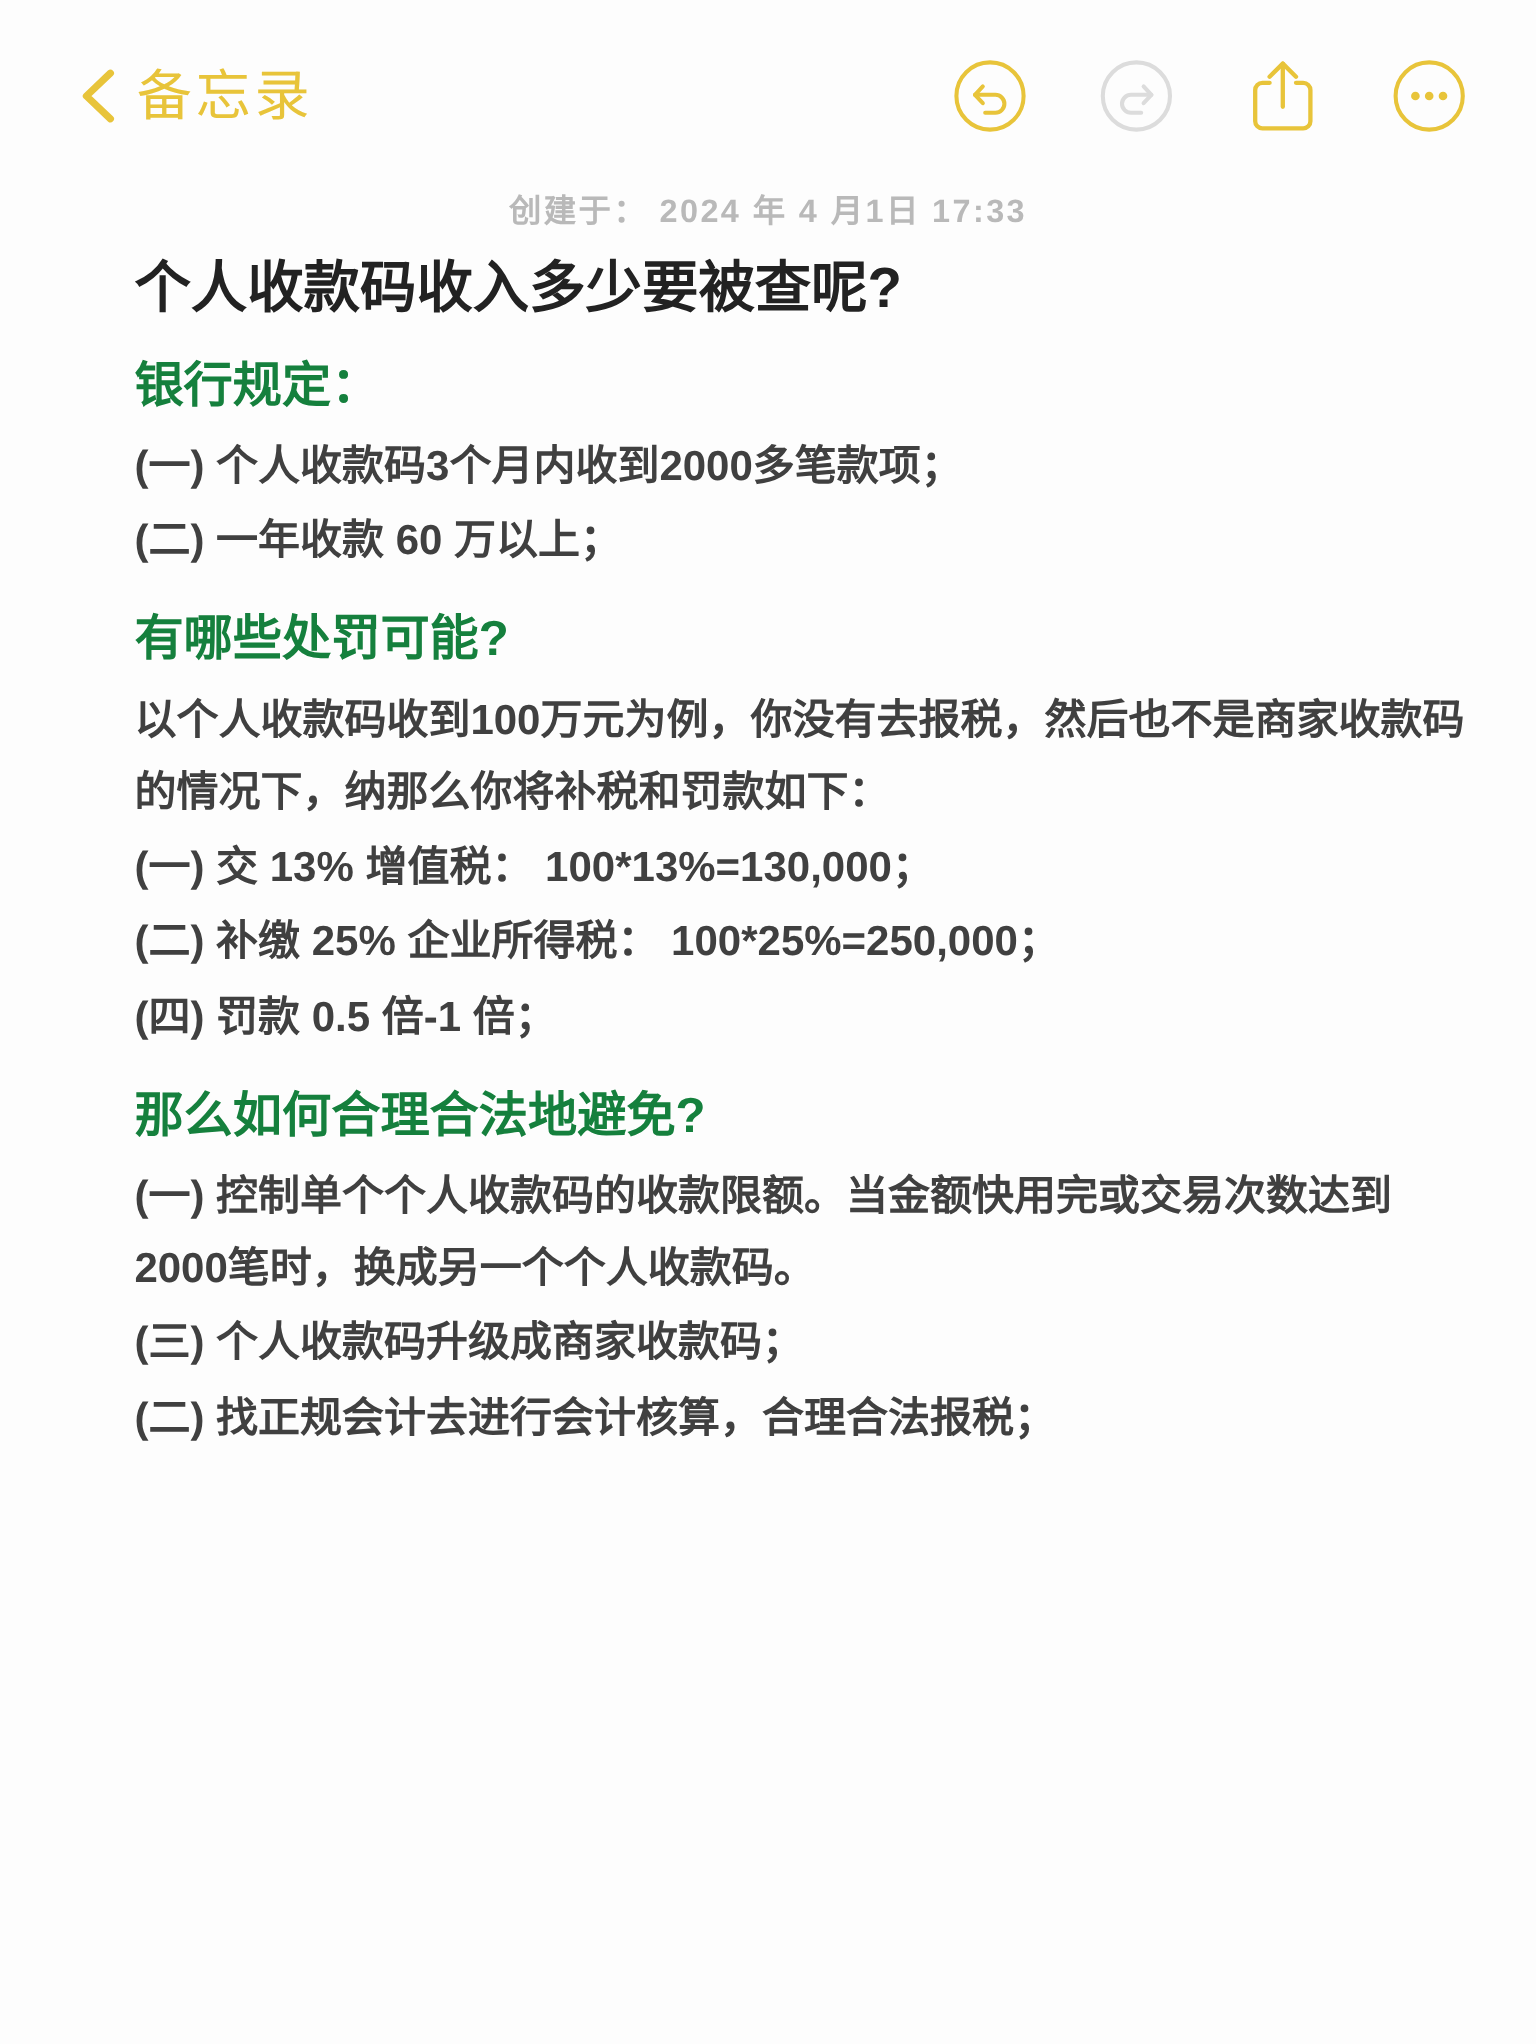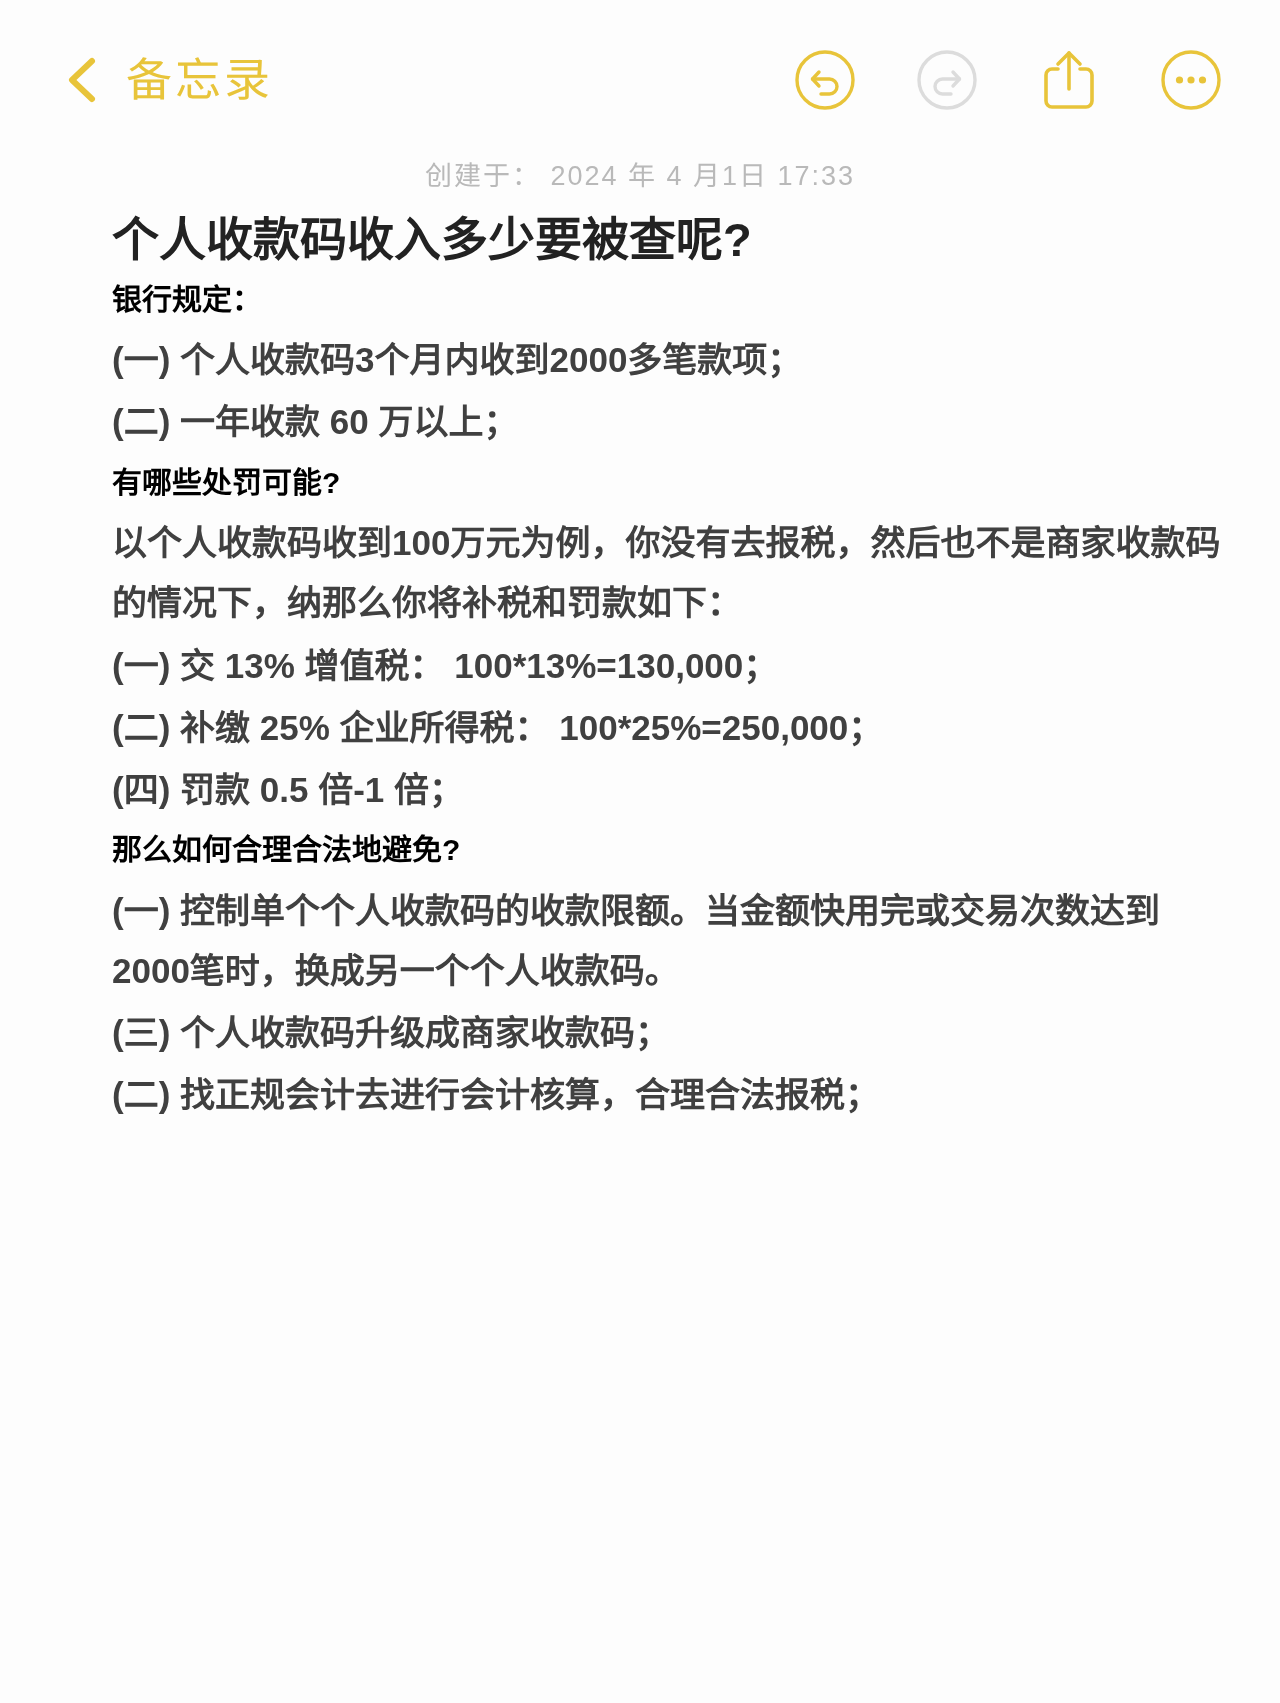--- a/index.html
+++ b/index.html
@@ -32,21 +32,21 @@
     flex: 0 0 160px;
     display: flex;
     align-items: center;
     padding: 0 56px 0 64px;
     background: #fdfdfd;
   }
 
   .nav-left {
     display: flex;
     align-items: center;
-    gap: 28px;
+    gap: 16px;
     flex: 0 0 auto;
     cursor: pointer;
     text-align: center;
   }
 
   .back-chevron {
     width: 34px;
     height: 48px;
     display: block;
   }
@@ -83,43 +83,43 @@
   .nav-btn svg { display: block; }
 
   
   .note-meta {
     text-align: center;
     font-size: 27px;
     color: #b9b9b9;
     letter-spacing: 2px;
     margin-top: -6px;
     margin-bottom: 18px;
-    font-weight: 400;
+    font-weight: 700;
   }
 
   
   .note-body {
     padding: 0 56px 0 112px;
     color: #2e2e2e;
   }
 
   .note-title {
     font-size: 47px;
     font-weight: 700;
     letter-spacing: 0px;
     line-height: 1.25;
     color: #222222;
   }
 
   .section-heading {
-    font-size: 30px;
+    font-size: 41px;
     font-weight: 700;
     line-height: 1.35;
-    color: #000000;
-    margin-top: 10px;
+    color: #15803d;
+    margin-top: 24px;
     margin-bottom: 10px;
     letter-spacing: 0px;
   }
 
   .para {
     font-size: 35px;
     line-height: 1.72;
     color: #404040;
     font-weight: 700;
     letter-spacing: 0px;

